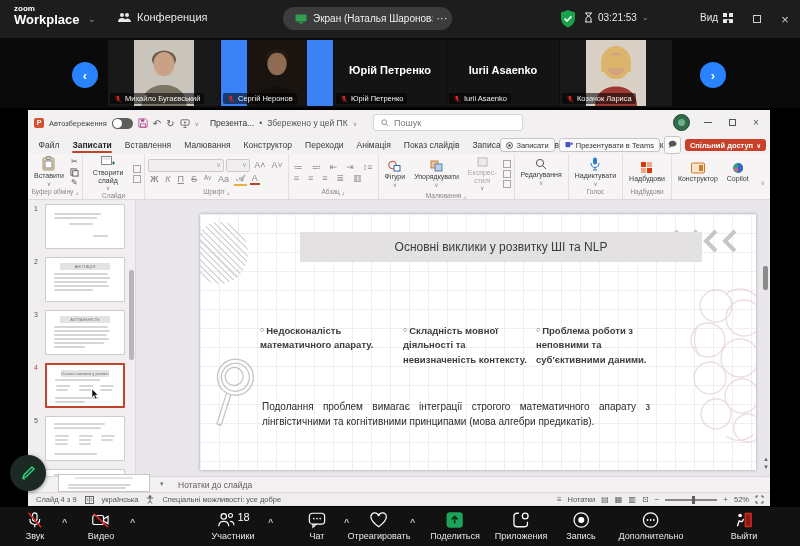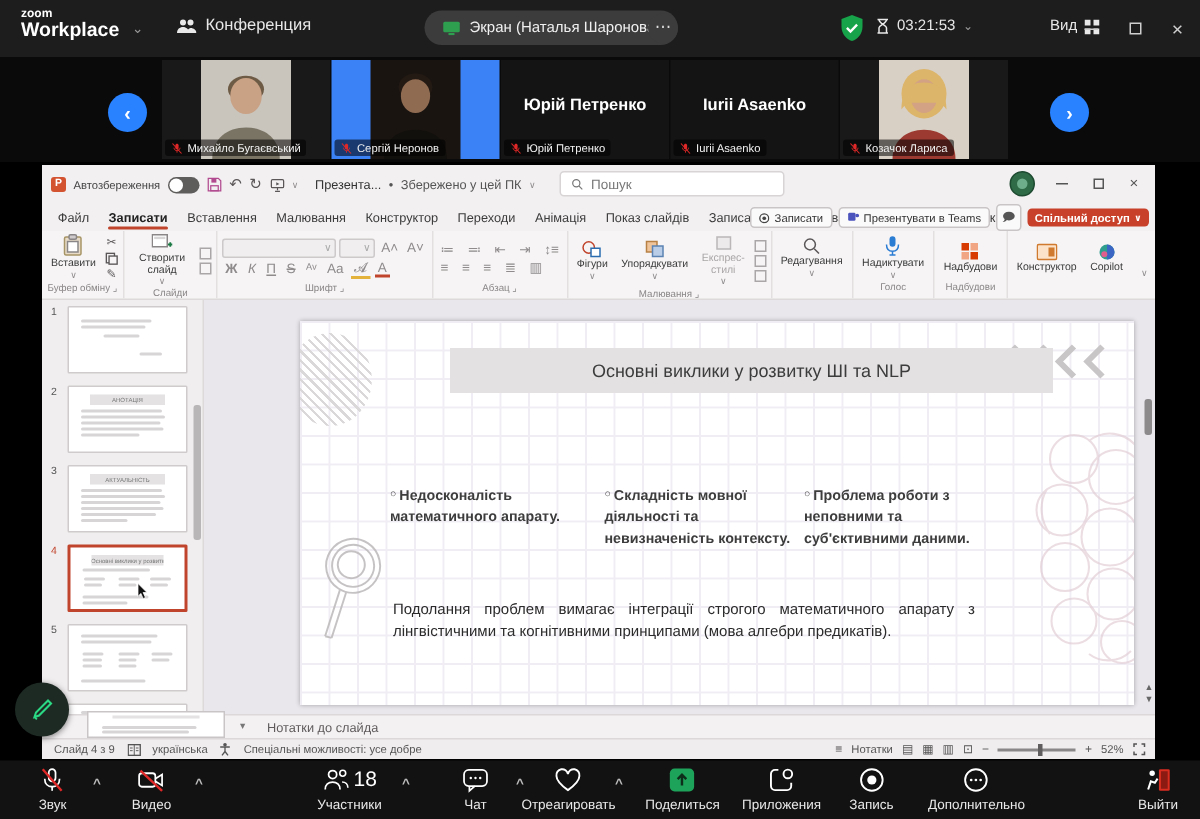--- a/index.html
+++ b/index.html
@@ -129,21 +129,21 @@
   .ps-right{margin-left:auto;display:flex;align-items:center;gap:6px;padding-right:6px;}
   .vicon{font-size:8px;color:#555;}
   .slider{width:52px;height:2px;background:#8a8788;position:relative;}
   .slider .knob{position:absolute;left:52%;top:-3px;width:3px;height:8px;background:#5f5d5e;}
 
   
   .ztoolbar{position:absolute;left:0;top:507px;width:800px;height:39px;background:#121212;}
   .tb{position:absolute;top:4px;transform:translateX(-50%);display:flex;flex-direction:column;align-items:center;gap:2px;}
   .tb .lbl{font-size:9px;color:#e8e8e8;white-space:nowrap;}
   .tbchev{position:absolute;top:10px;color:#bdbdbd;font-size:9px;font-weight:700;}
-  .pcount{font-size:14px;color:#fff;margin-left:2px;vertical-align:6px;}
+  .pcount{font-size:11px;color:#fff;margin-left:2px;vertical-align:6px;}
 
   .pencil{position:absolute;left:10px;top:455px;width:36px;height:36px;border-radius:50%;background:#1d2a24;
           display:flex;align-items:center;justify-content:center;box-shadow:0 1px 4px rgba(0,0,0,.5);}
 </style>
 </head>
 <body>
 
 <div class="stage">
 
   <div class="ztop">
@@ -792,21 +792,21 @@
     </div>
     <div class="tb" style="left:651px;">
       <svg width="18" height="18" viewBox="0 0 20 20">
           <circle cx="10" cy="10" r="8" fill="none" stroke="#fff" stroke-width="1.4"></circle>
           <circle cx="6.5" cy="10" r="1" fill="#fff"></circle>
           <circle cx="10" cy="10" r="1" fill="#fff"></circle>
           <circle cx="13.5" cy="10" r="1" fill="#fff"></circle>
         </svg>
       <span class="lbl">Дополнительно</span>
     </div>
-    <div class="tb" style="left:772px;">
+    <div class="tb" style="left:744px;">
       <svg width="19" height="18" viewBox="0 0 21 20">
           <rect x="11" y="2" width="8" height="16" rx="1" fill="#d92d20"></rect>
           <rect x="12.5" y="3.5" width="5" height="13" fill="#8a1a12"></rect>
           <circle cx="6" cy="5" r="2" fill="#fff"></circle>
           <path d="M3 17l2-6 3 1 2-3" fill="none" stroke="#fff" stroke-width="1.5"></path>
         </svg>
       <span class="lbl">Выйти</span>
     </div>
   </div>
 </div>

